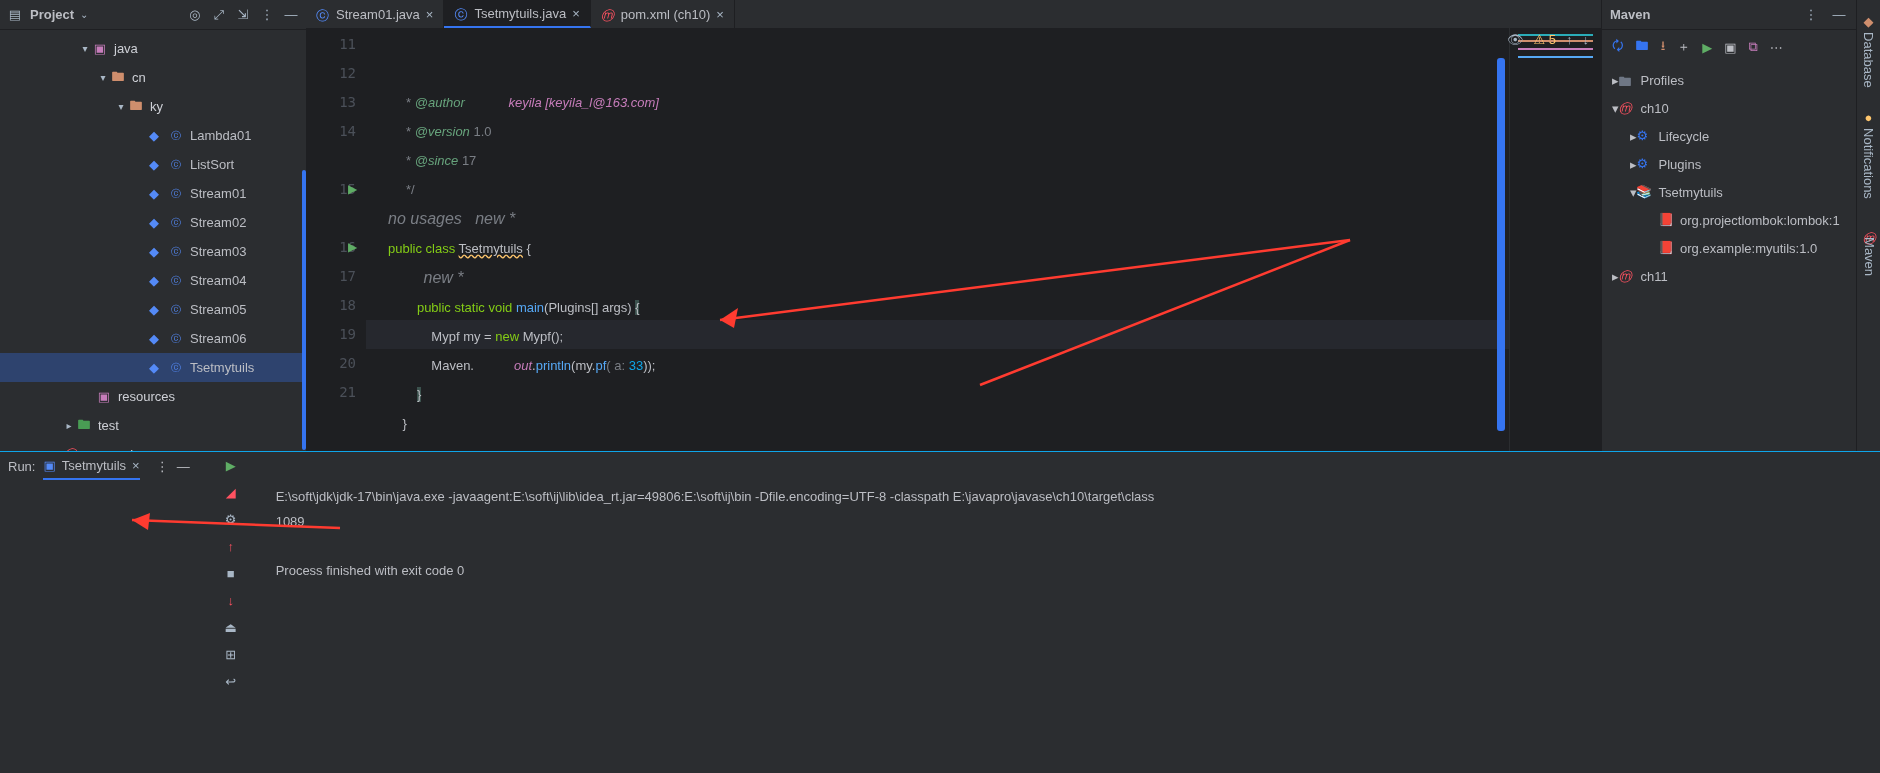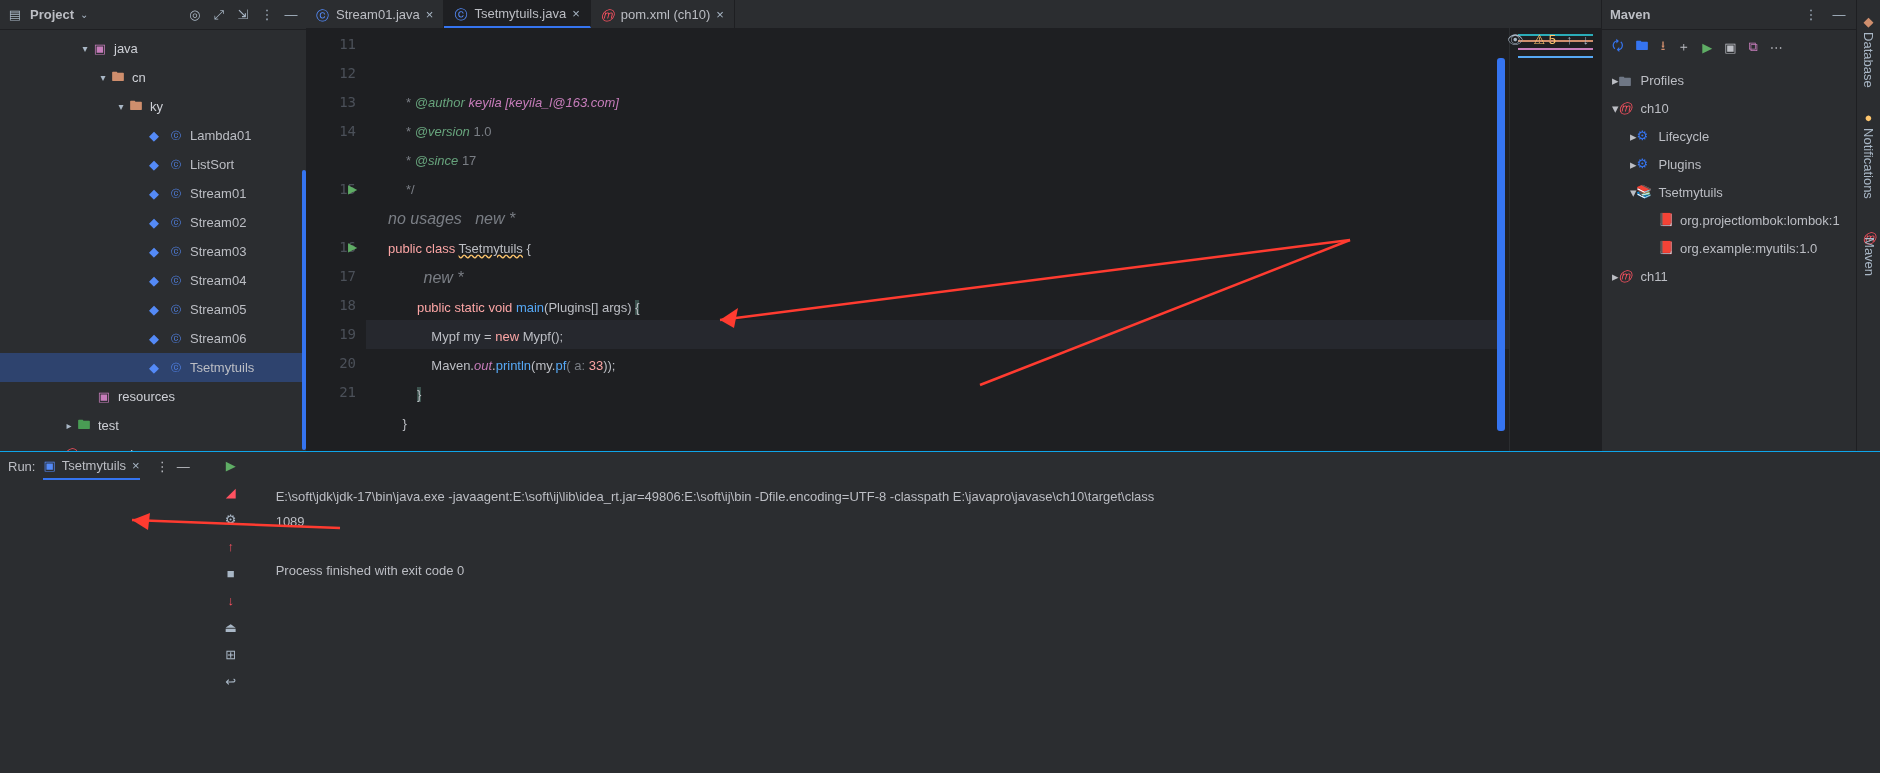--- a/index.html
+++ b/index.html
@@ -25,26 +25,26 @@
 .tab .cic{width:14px;height:14px;display:inline-flex;}
 .toolbar { position:absolute; right:12px; top:32px; display:flex; gap:10px; align-items:center; z-index:3;}
 .toolbar .t{cursor:pointer;color:#a9b7c6;}
 .codewrap{ flex:1; display:flex; position:relative; overflow:hidden;}
 .gutter{ width:60px; background:#1e1f22; text-align:right; padding-right:10px; color:#4b5059; font-family:Consolas,monospace; font-size:14px; line-height:29px; padding-top:2px;}
 .gut-run{ position:absolute; left:42px; color:#5fad65; font-size:12px;}
 .code{ flex:1; font-family:Consolas,monospace; font-size:15px; line-height:29px; padding:2px 0 0 22px; white-space:pre; color:#bcbec4; position:relative;}
 .code .hl-line{ position:absolute; left:0; right:0; height:29px; background:#26282e; z-index:0;}
 .code span{position:relative;z-index:1;}
 .c-gray{color:#7a7e85;}
-.c-kw{color:#fca5a5;}
+.c-kw{color:#84cc16;}
 .c-cls{color:#bcbec4;}
 .c-tag{color:#67a37c;font-style:italic;}
-.c-name{color:#c77dbb;font-style:italic;}
+.c-name{color:#c77dbb;font-style:italic;margin-left:40px;}
 .c-fn{color:#56a8f5;}
-.c-num{color:#fca5a5;}
+.c-num{color:#0ea5e9;}
 .sidetext{color:#7a7e85;font-size:16px;font-style:italic;}
 .minimap{ width:92px; background:#1e1f22; border-left:1px solid #2b2d30; position:relative;}
 .minimap .mm{position:absolute;top:6px;left:8px;right:8px;height:64px;background:linear-gradient(#2aacb8 0 2px,transparent 2px 6px,#cf8e6d 6px 8px,transparent 8px 14px,#c77dbb 14px 16px,transparent 16px 22px,#56a8f5 22px 24px,transparent 24px);}
 .scrollbar{ position:absolute; right:96px; top:30px; bottom:20px; width:8px; background:#3574f0; border-radius:3px;}
 .maven{ width:255px; background:#2b2d30; border-left:1px solid #1e1f22; display:flex; flex-direction:column; }
 .mv-head{ display:flex; align-items:center; height:30px; padding:0 8px; gap:10px; border-bottom:1px solid #1e1f22;}
 .mv-toolbar{ display:flex; gap:12px; padding:6px 10px; align-items:center; flex-wrap:wrap;}
 .mv-toolbar .ico{cursor:pointer;}
 .mvtree{ flex:1; overflow:auto; padding-top:2px;}
 .mnode{display:flex;align-items:center;height:28px;cursor:pointer;white-space:nowrap;}

